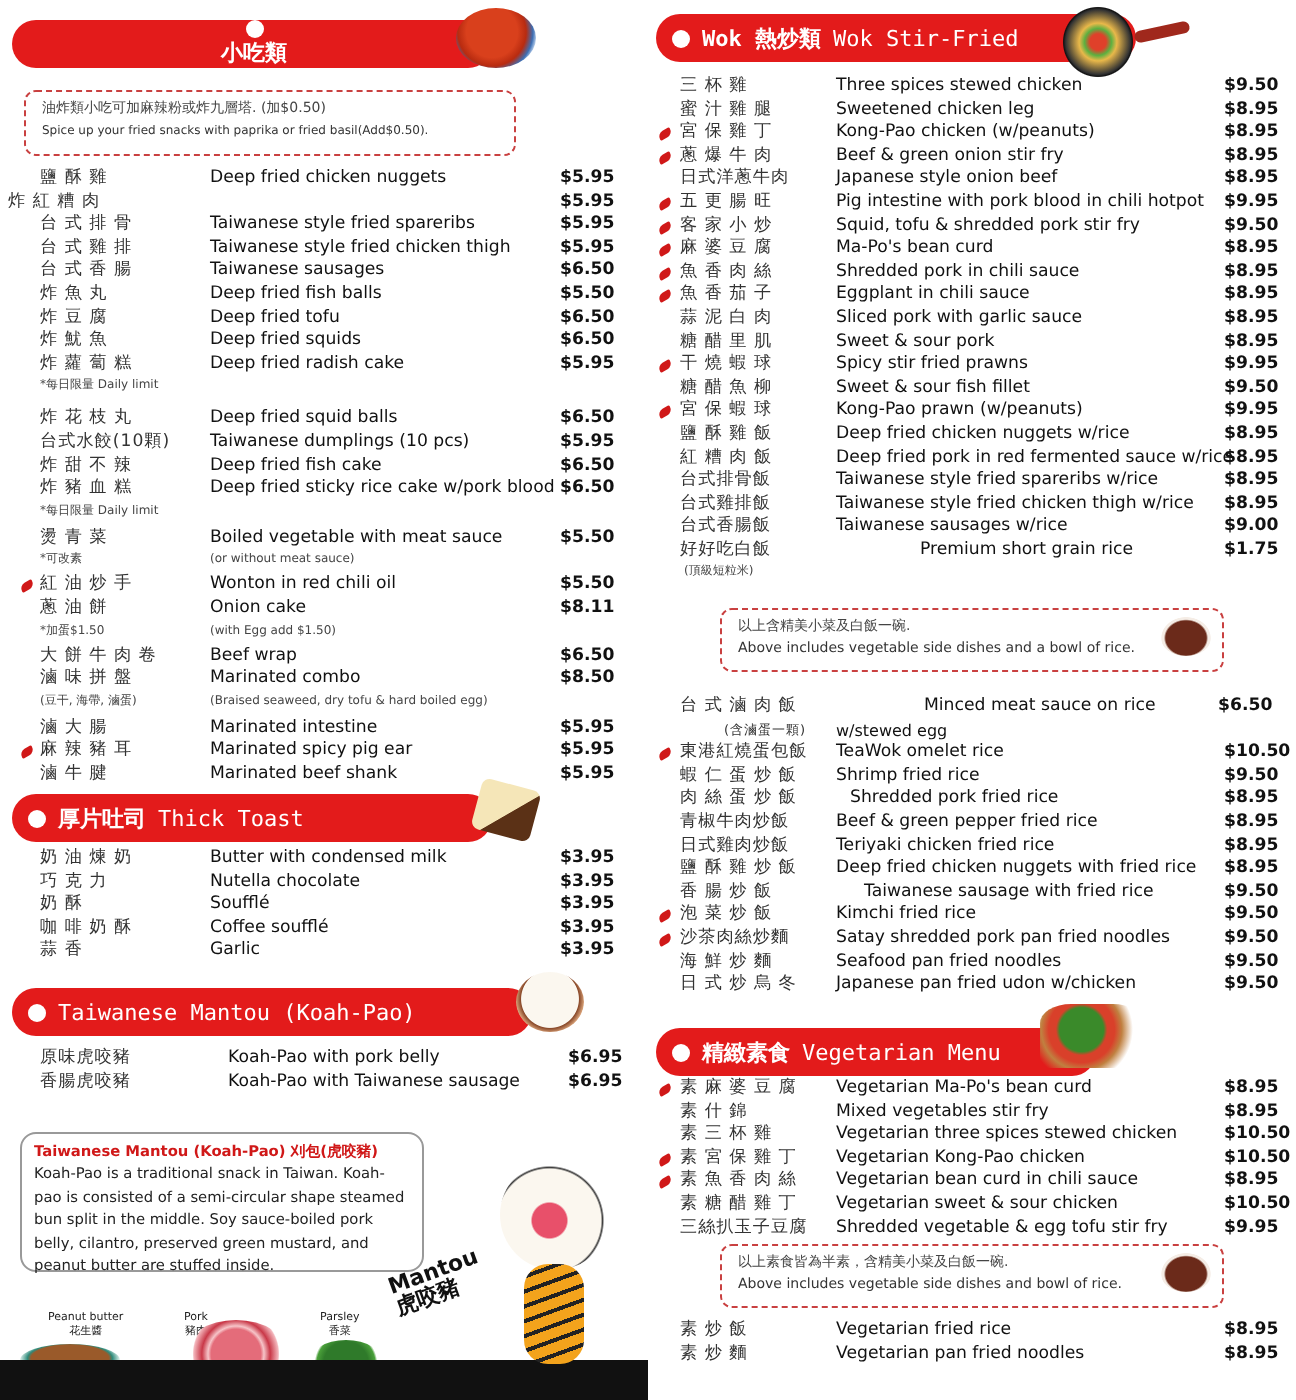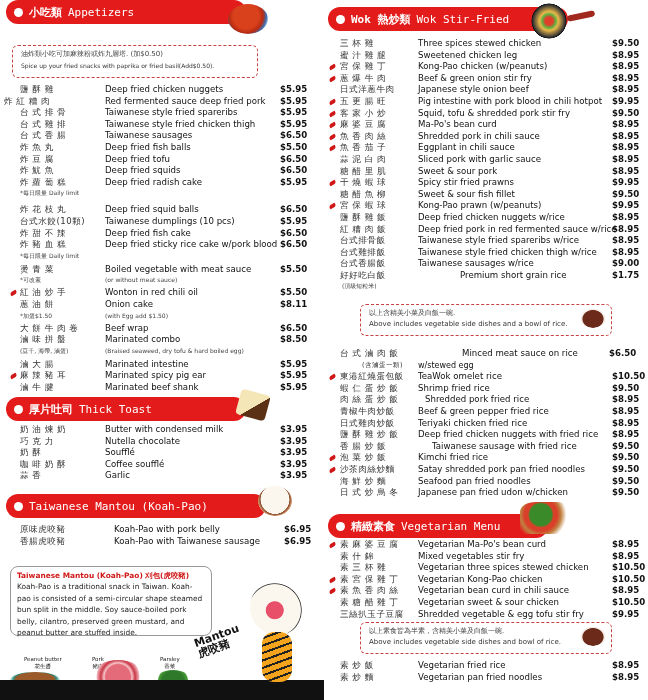--- a/index.html
+++ b/index.html
@@ -26,42 +26,41 @@
   .bubble .t { color: #d01818; font-weight: bold; }
   .bottom-bar { position: absolute; left: 0; top: 680px; width: 324px; height: 20px; background: #111; }
   .ing { position: absolute; font-size: 5.5px; text-align: center; color: #222; line-height: 7px; }
   .mantou-label { position: absolute; left: 195px; top: 630px; font-size: 11px; font-weight: bold; transform: rotate(-20deg); color: #111; line-height: 11px; }
 </style>
 </head>
 <body>
 
 <div class="col left">
 
-  <div class="hdr" style="left:6px; top:0; width:240px;">
+  <div class="hdr" style="left:6px; top:10px; width:240px;flex-direction:column;">
     <span class="dot"></span>
     <span class="zh">小吃類</span>
     <span>Appetizers</span>
   </div>
   <div class="deco" style="left:228px; top:4px; width:40px; height:30px; background: radial-gradient(circle at 45% 40%, #d9401c 0 45%, #b82b10 60%, #3d6fb4 72%, #cfe0f5 80%, transparent 82%);"></div>
 
   <div class="note" style="left:12px; top:45px; width:246px; height:33px;">
     <div class="zh">油炸類小吃可加麻辣粉或炸九層塔. (加$0.50)</div>
     <div style="font-size:6px;">Spice up your fried snacks with paprika or fried basil(Add$0.50).</div>
   </div>
 
   <div class="rows" style="left:0; top:84px; width:324px;">
     <div id="app-items1">
         <div class="row">
           <span class="zh" style="left: 20px;">鹽 酥 雞</span>
           <span class="en" style="left: 105px;">Deep fried chicken nuggets</span>
           <span class="pr" style="left: 280px;">$5.95</span>
         </div>
         <div class="row">
           <span class="zh" style="left: 4px;">炸 紅 糟 肉</span>
-          <span class="en" style="left: 105px;">Red fermented sauce deep fried pork</span>
           <span class="pr" style="left: 280px;">$5.95</span>
         </div>
         <div class="row">
           <span class="zh" style="left: 20px;">台 式 排 骨</span>
           <span class="en" style="left: 105px;">Taiwanese style fried spareribs</span>
           <span class="pr" style="left: 280px;">$5.95</span>
         </div>
         <div class="row">
           <span class="zh" style="left: 20px;">台 式 雞 排</span>
           <span class="en" style="left: 105px;">Taiwanese style fried chicken thigh</span>

